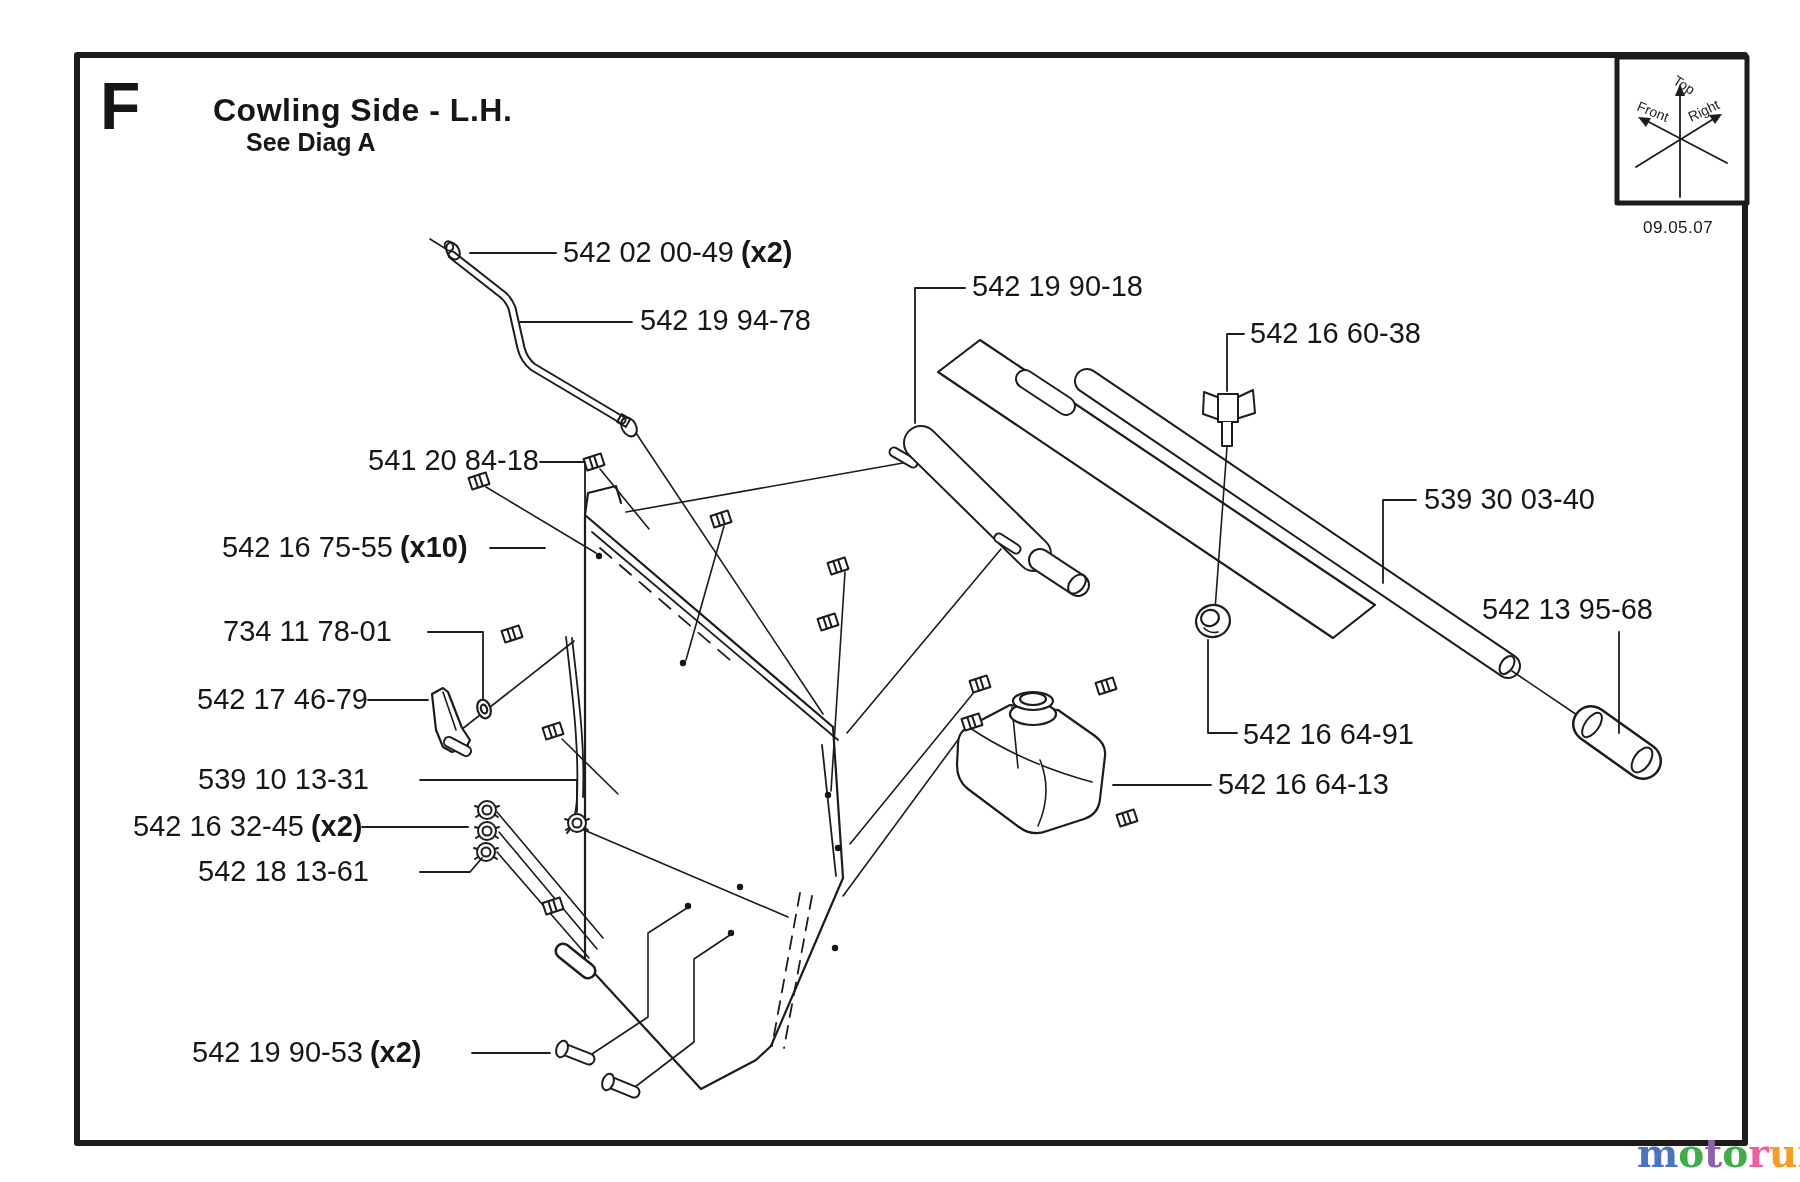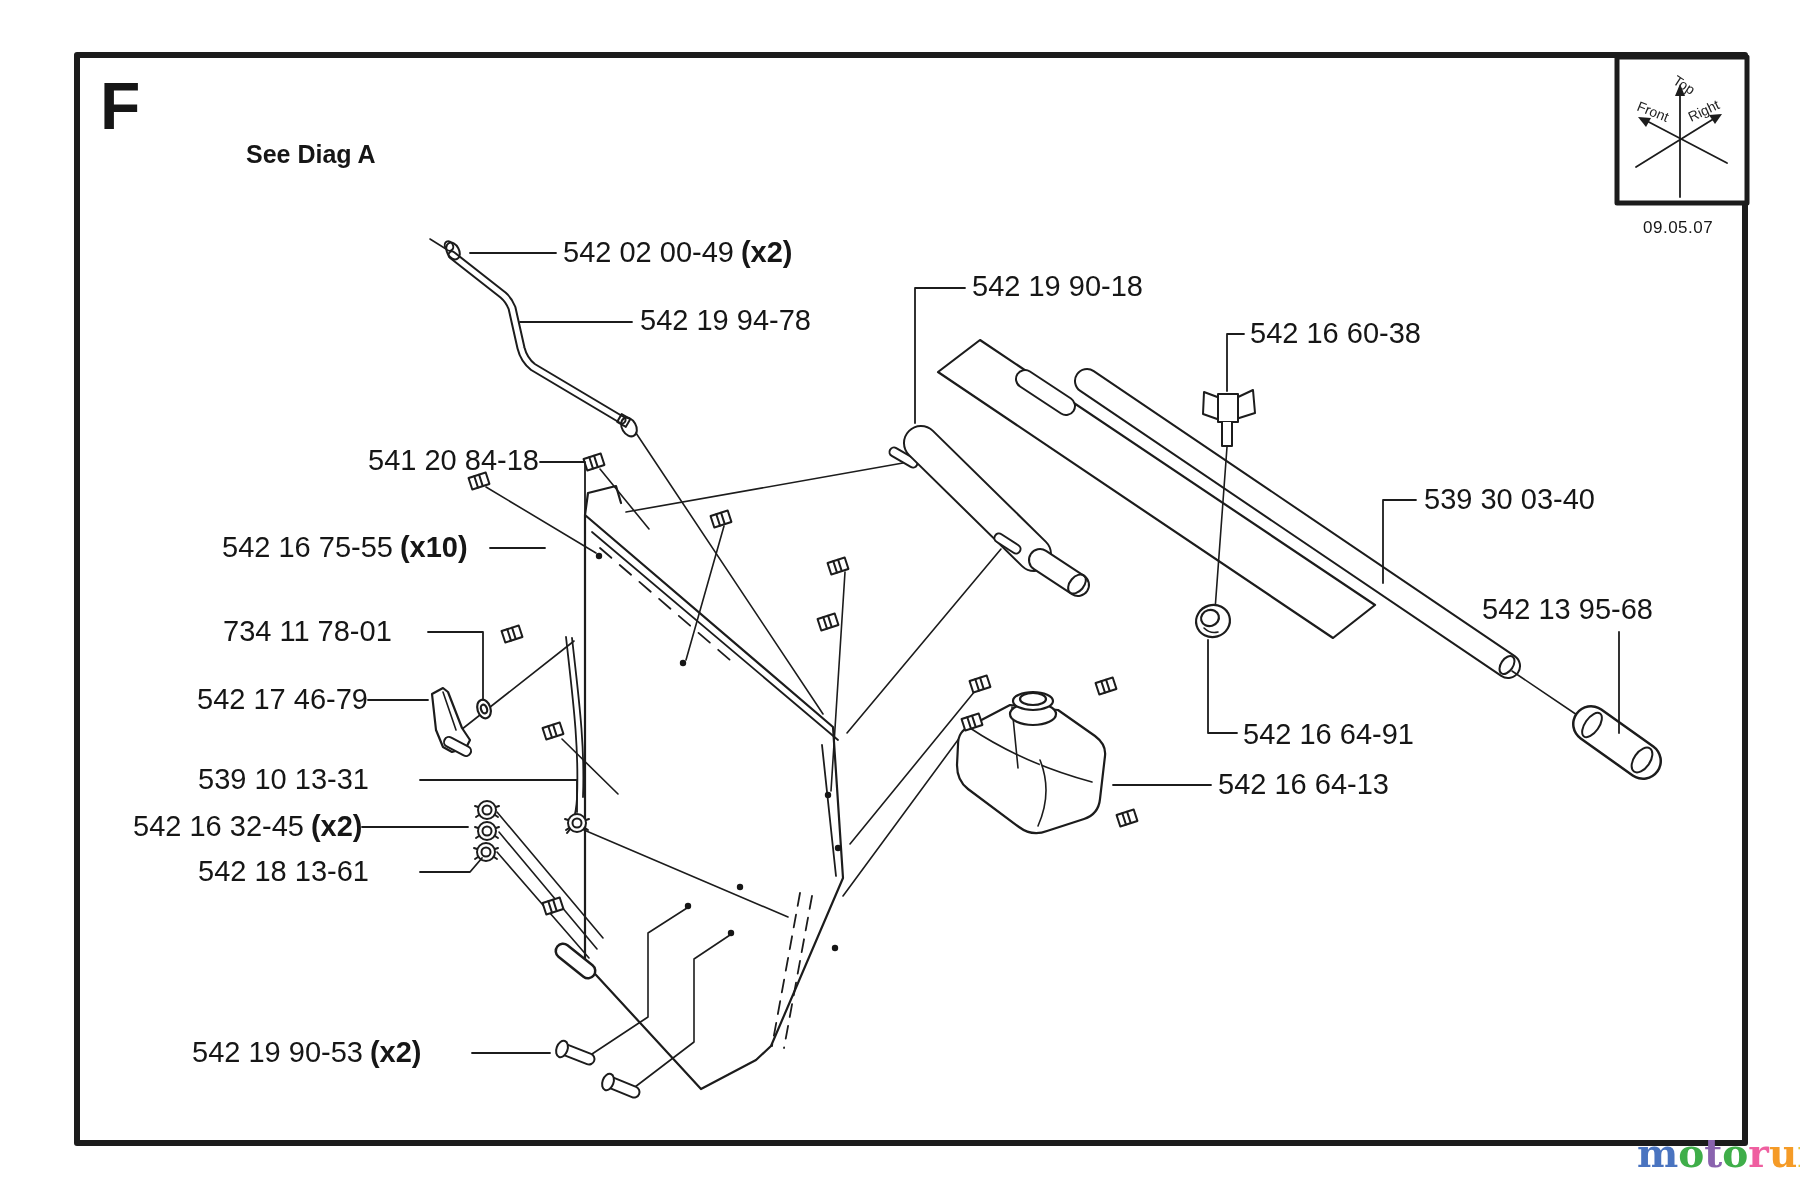--- a/index.html
+++ b/index.html
@@ -2,21 +2,21 @@
 <html><head>
 <meta charset="utf-8">
 <style>
   html,body{margin:0;padding:0;background:#fff;}
   .page{position:relative;width:1800px;height:1182px;background:#ffffff;overflow:hidden;
         font-family:"Liberation Sans",sans-serif;color:#161616;}
   .art{position:absolute;left:0;top:0;width:1800px;height:1182px;}
   .ovl{position:absolute;white-space:nowrap;}
   #letter-f{left:100px;top:68px;font-size:66px;font-weight:bold;}
   #title{left:213px;top:92px;font-size:32px;font-weight:bold;letter-spacing:.5px;}
-  #subtitle{left:246px;top:140px;font-size:25px;font-weight:bold;}
+  #subtitle{left:246px;top:128px;font-size:25px;font-weight:bold;}
   #date{left:1643px;top:218px;font-size:17px;letter-spacing:.5px;}
   #logo{left:1637px;top:1134px;font-family:"DejaVu Serif","Liberation Serif",serif;
         font-size:39px;font-weight:bold;line-height:1;}
   #logo .lt{display:inline-block;}
   svg text.plbl{font-family:"Liberation Sans",sans-serif;font-size:29px;fill:#161616;}
   svg text.plbl .q{font-weight:bold;}
   svg text.cmp{font-family:"Liberation Sans",sans-serif;font-size:14px;fill:#222;}
 </style>
 </head>
 <body>
@@ -294,20 +294,21 @@
     <text class="plbl" x="198" y="789"><tspan>539 10 13-31</tspan><tspan class="q" dx="7"></tspan></text>
     <text class="plbl" x="133" y="836"><tspan>542 16 32-45</tspan><tspan class="q" dx="7">(x2)</tspan></text>
     <text class="plbl" x="198" y="881"><tspan>542 18 13-61</tspan><tspan class="q" dx="7"></tspan></text>
     <text class="plbl" x="192" y="1062"><tspan>542 19 90-53</tspan><tspan class="q" dx="7">(x2)</tspan></text>
     <text class="plbl" x="1243" y="744"><tspan>542 16 64-91</tspan><tspan class="q" dx="7"></tspan></text>
     <text class="plbl" x="1218" y="794"><tspan>542 16 64-13</tspan><tspan class="q" dx="7"></tspan></text>
   </g>
 </svg>
 
 <div class="ovl" id="letter-f">F</div>
+<div class="ovl" id="title">Cowling Side - L.H.</div>
 <div class="ovl" id="subtitle">See Diag A</div>
 <div class="ovl" id="date">09.05.07</div>
 
 <div class="ovl" id="logo">
   <span class="lt" style="color: rgb(74, 116, 192);">m</span><span class="lt" style="color: rgb(63, 174, 73);">o</span><span class="lt" style="color: rgb(138, 99, 174);">t</span><span class="lt" style="color: rgb(63, 174, 73);">o</span><span class="lt" style="color: rgb(239, 95, 160);">r</span><span class="lt" style="color: rgb(245, 155, 39);">u</span><span class="lt" style="color: rgb(233, 196, 58);">f</span>
 </div>
 
 </div>
 
 </body></html>

